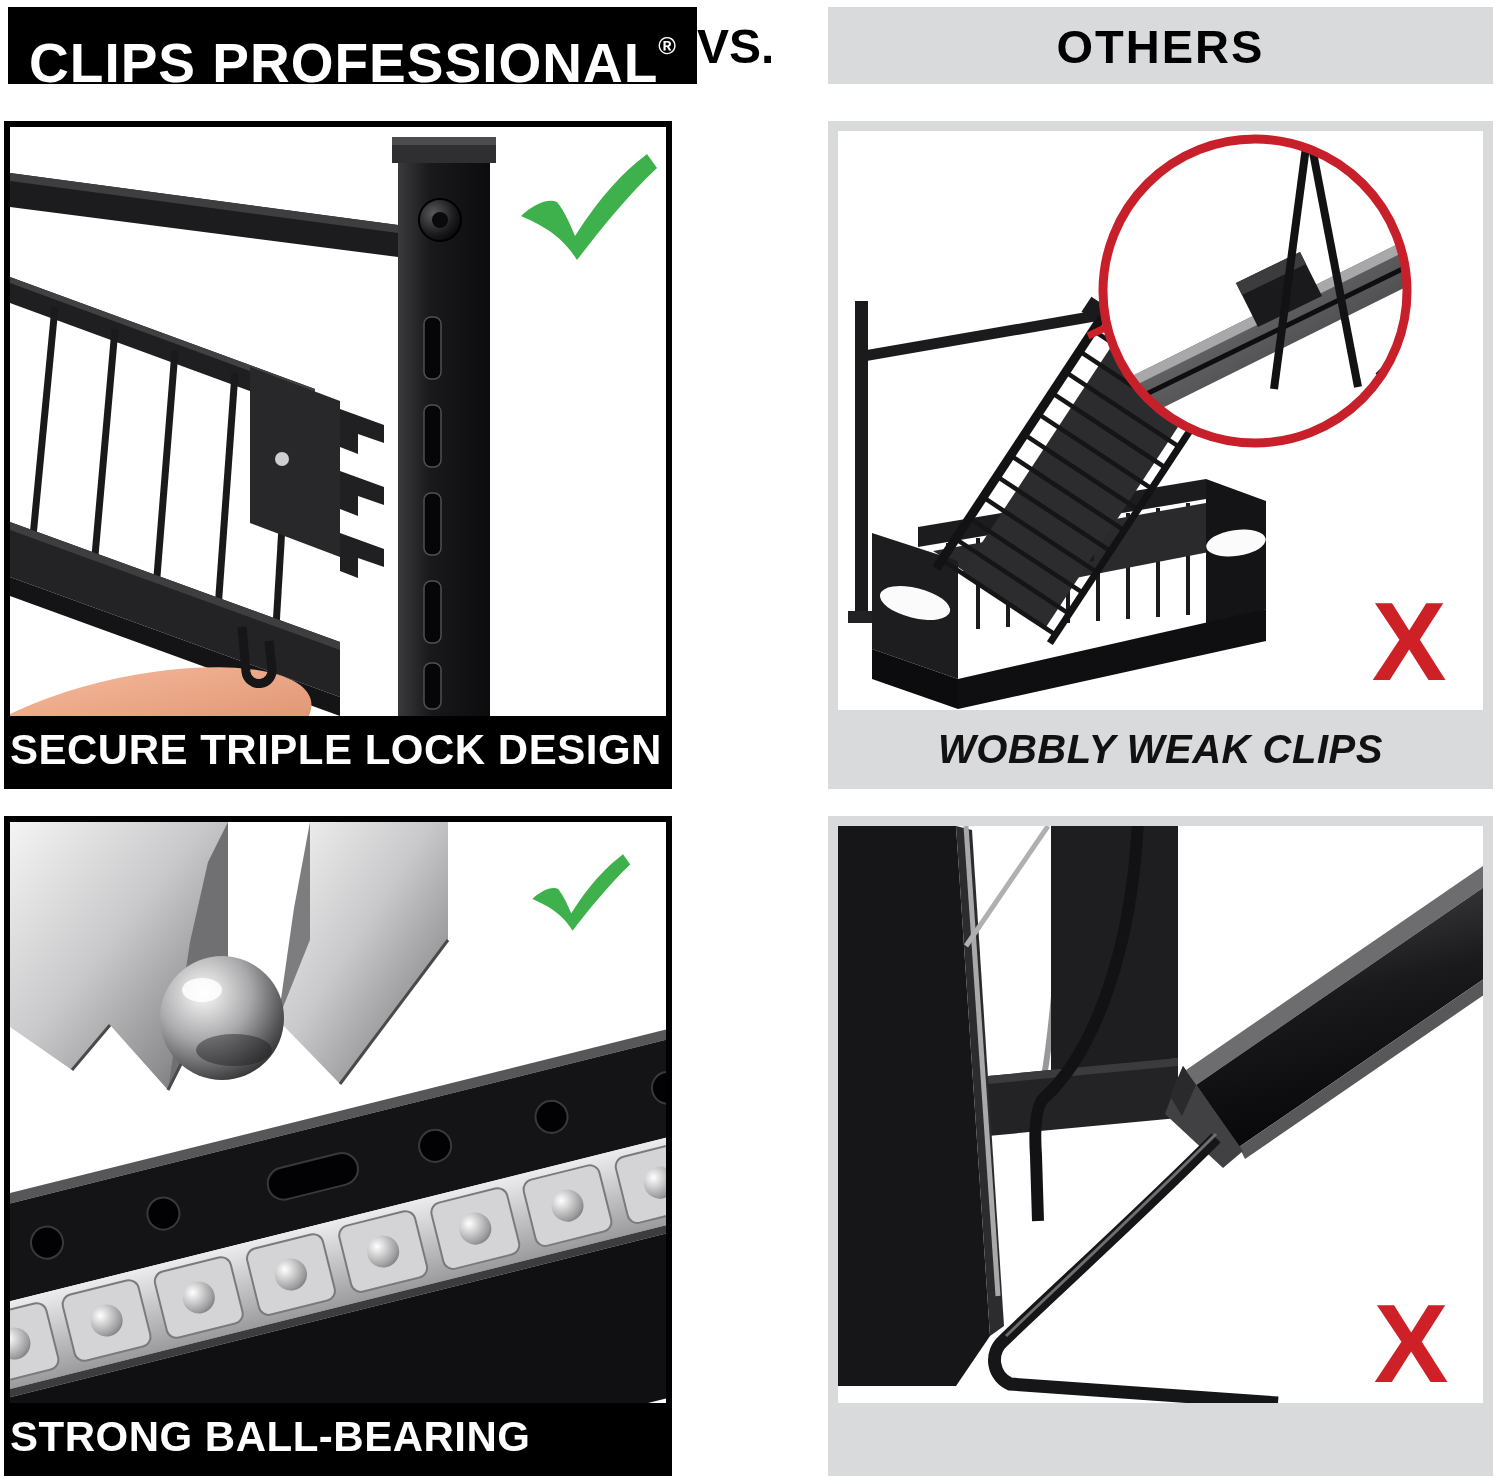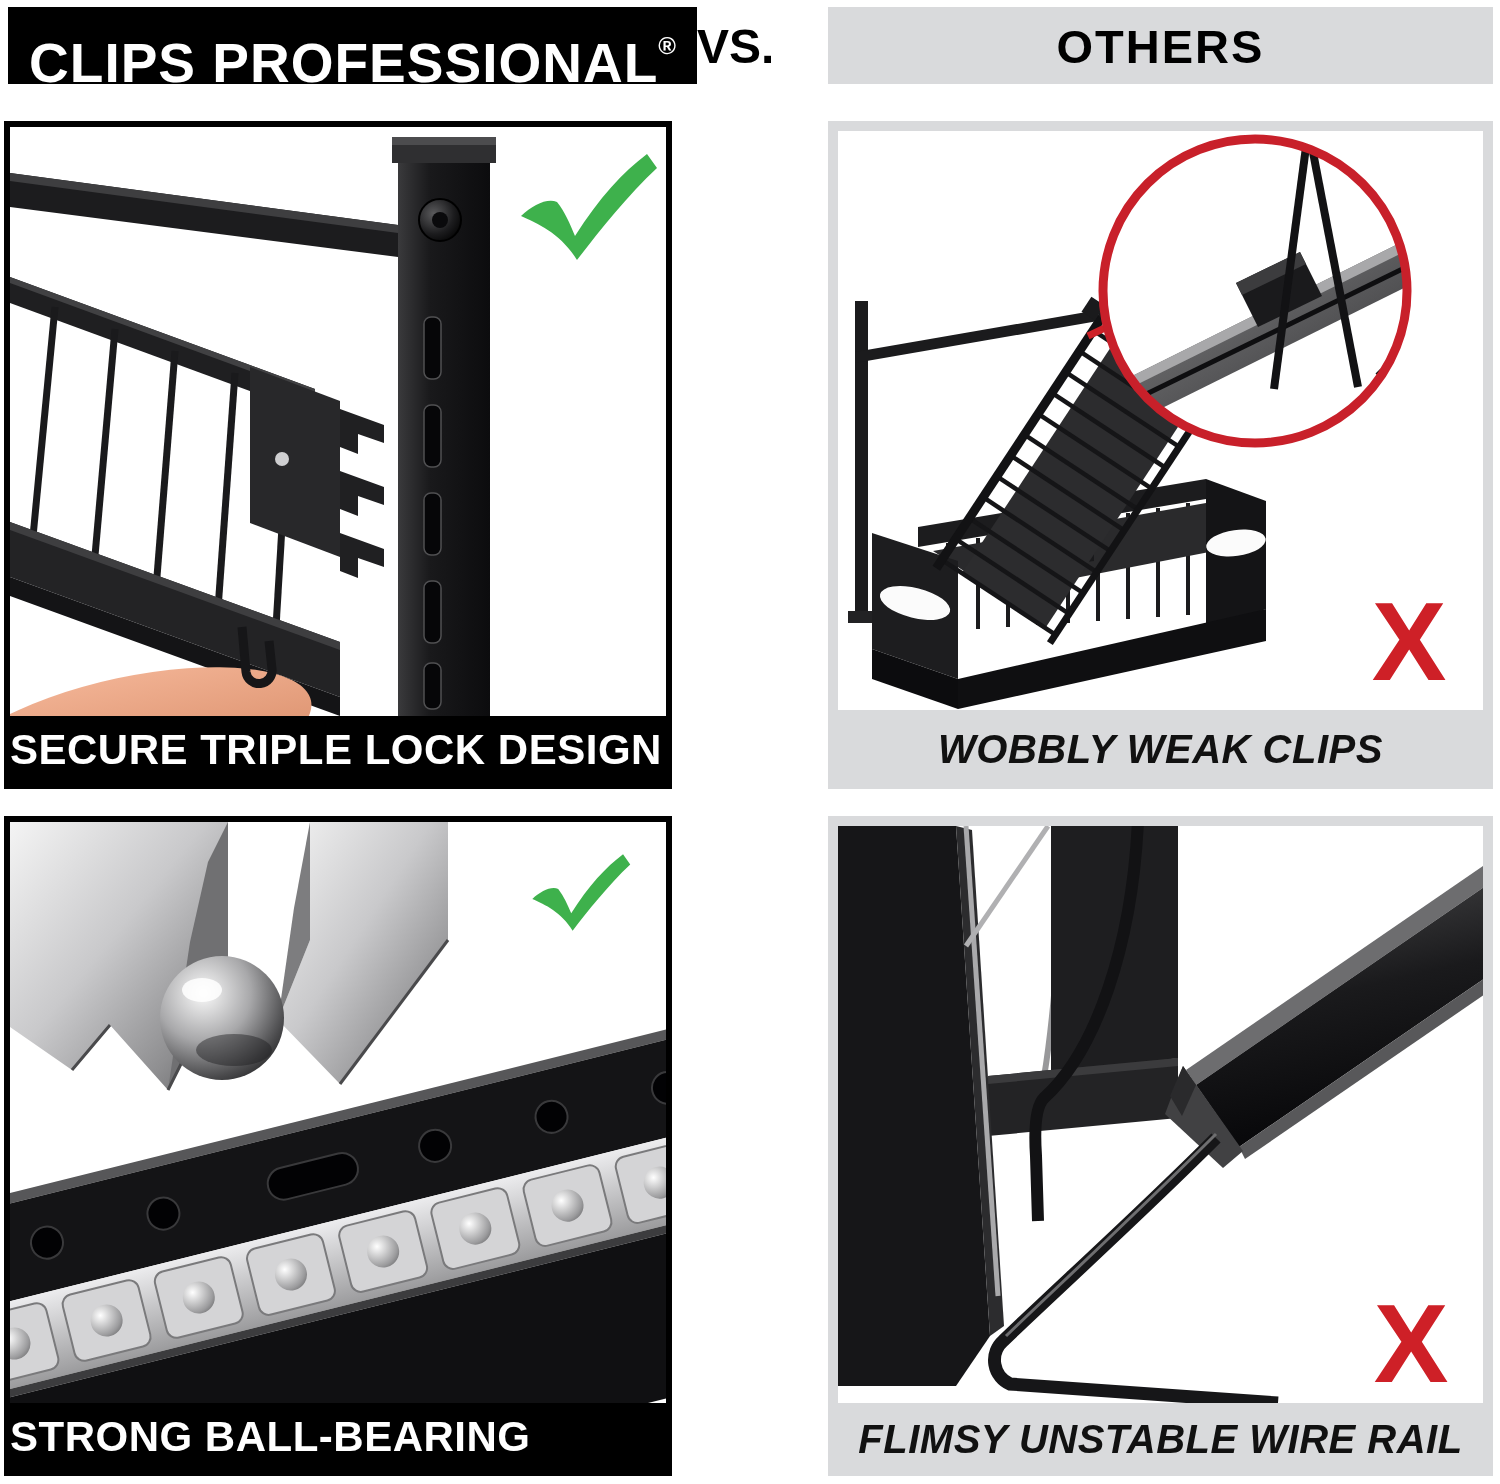--- a/index.html
+++ b/index.html
@@ -352,16 +352,15 @@
         <polygon points="345,240 358,259 344,290 332,270" fill="#2a2a2c"></polygon>
       </g>
 
       <g fill="none">
         <path d="M378,312 C300,390 220,462 165,515 A26,26 0 0 0 172,558 L440,577" stroke="#161618" stroke-width="13"></path>
         <path d="M378,308 C300,386 222,458 168,510" stroke="#6e6e70" stroke-width="3"></path>
       </g>
 
       <text class="xmark" x="573" y="556" font-size="112" text-anchor="middle">X</text>
     </svg>
-    <div class="cap-gray" id="c4">FLIMSY UNSTABLE WIRE RAIL</div>
   </div>
 
 </div>
 
 </body></html>

